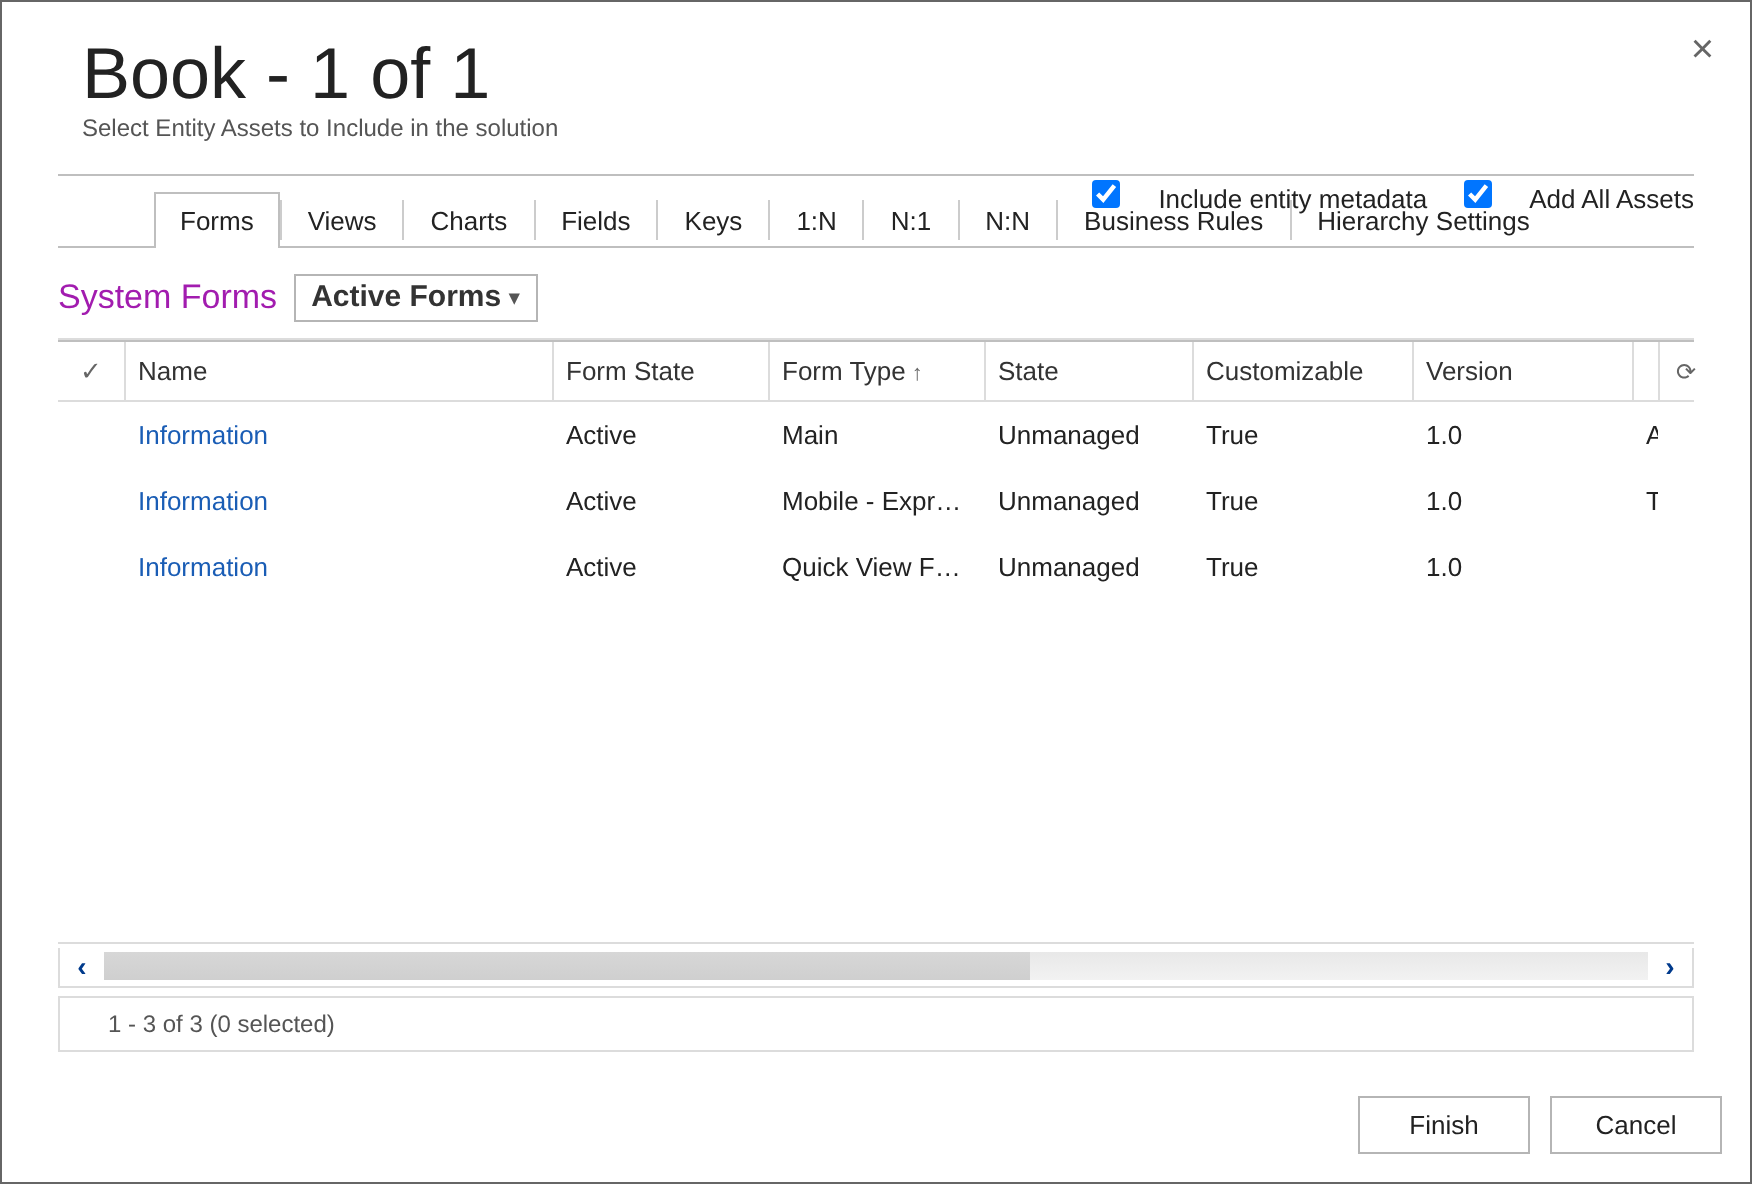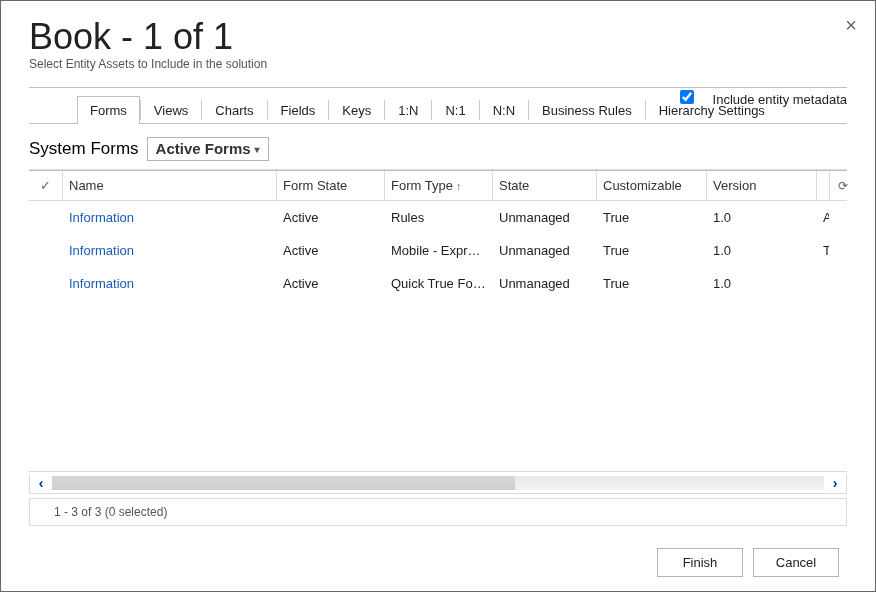--- a/index.html
+++ b/index.html
@@ -4,35 +4,35 @@
 <style>
   * { box-sizing: border-box; }
   html, body { margin:0; padding:0; }
   body { background:#7a7a7a; font-family:"Segoe UI",Arial,sans-serif; font-size:13px; color:#222; }
   .window {
     width:876px; height:592px;
     background:#fff; border:1px solid #666; position:relative; overflow:hidden;
     margin:0 auto;
   }
   .close-x { position:absolute; top:14px; right:18px; font-size:20px; color:#666; cursor:pointer; line-height:1;}
-  .header { padding:16px 28px 4px 28px; }
+  .header { padding:16px 28px 4px 40px; }
   .title { font-size:36px; font-weight:300; color:#222; margin:0; line-height:1.1;}
   .subtitle { font-size:12px; color:#555; margin-top:0;}
   .meta-row { position:absolute; top:86px; right:28px; display:flex; gap:14px; align-items:center; font-size:13px;}
   .meta-row label { display:flex; align-items:flex-end; gap:16px; cursor:pointer;}
   .meta-row input { width:14px; height:14px;}
   .hr-top { margin:12px 28px 8px 28px; border:none; border-top:1px solid #bfbfbf;}
   .tabs { display:flex; margin:0 28px; font-size:13px;padding-left:48px; }
   .tabs .tab { padding:6px 12px; border:1px solid transparent; border-bottom:none; color:#222; cursor:pointer; background:transparent;}
   .tabs .sep { width:1px; background:#ccc; margin:4px 0;}
   .tabs .tab.active { border-color:#bfbfbf; background:#fff; position:relative; z-index:2;}
   .tab-underline { margin:0 28px; border-top:1px solid #bfbfbf; position:relative; top:-1px;}
 
   .view-bar { margin:12px 28px 8px 28px; display:flex; align-items:center; gap:8px; color:#444;}
-  .view-bar .vb-title { font-size:17px; color:#000000;}
+  .view-bar .vb-title { font-size:17px; color:#a21caf;}
   .view-bar .vb-btn { font-size:15px; font-weight:600; border:1px solid #b5b5b5; background:#fff; padding:2px 8px 3px 8px; cursor:pointer; display:inline-flex; align-items:center; gap:4px; color:#333;}
   .vb-caret { font-size:10px; color:#555; position:relative; top:1px;}
 
   .grid-outer { margin:0 28px; border:1px solid #dcdcdc; border-left:none; border-right:none; }
   .grid-head { display:flex; border-top:1px solid #bfbfbf; border-bottom:1px solid #dcdcdc; background:#fff; font-size:13px; color:#333;}
   .grid-head > div, .grid-row > div { padding:7px 6px; white-space:nowrap; overflow:hidden; text-overflow:ellipsis; }
   .grid-head > div { border-right:1px solid #dcdcdc;}
   .grid-head > div:last-child { border-right:none;}
   .col-check { width:34px; flex:0 0 34px; text-align:center;}
   .col-name { flex:0 0 214px;}
@@ -53,38 +53,42 @@
   .grid-row > div { padding:9px 6px;}
 
   .scroller { display:flex; align-items:center; margin:2px 28px 0 28px; border:1px solid #dcdcdc; border-top:none; height:20px;}
   .scroller .arrow { width:22px; text-align:center; color:#003a8c; font-size:14px; cursor:pointer; user-select:none; font-weight:bold;}
   .scroller .arrow:last-child { color:#003a8c;}
   .scroller .track { flex:1; height:14px; background:linear-gradient(#e8e8e8,#f2f2f2);}
   .scroller .thumb{ height:14px; width:60%; background:linear-gradient(#d7d7d7,#cfcfcf);}
 
   .status { margin:4px 28px; padding:6px 24px; border:1px solid #dcdcdc; font-size:12px; color:#555; background:#fff;}
 
-  .footer { position:absolute; left:0; right:0; bottom:0; padding:14px 36px; display:flex; justify-content:flex-end; gap:10px; background:#fff;}
+  .footer { position:absolute; left:0; right:0; bottom:0; padding:14px 14px; display:flex; justify-content:flex-end; gap:10px; background:#fff;}
   .footer button { min-width:86px; padding:6px 14px; border:1px solid #b5b5b5; background:#fff; cursor:pointer; font-size:13px; color:#222;}
 </style>
 </head>
 <body>
 
 <div class="window">
   <span class="close-x">×</span>
 
   <div class="header">
     <h1 class="title">Book - 1 of 1</h1>
     <div class="subtitle">Select Entity Assets to Include in the solution</div>
   </div>
 
   <div class="meta-row">
     <label>
       <input type="checkbox" id="cb-meta" checked="" style="">
       <span>Include entity metadata</span>
+    </label>
+    <label>
+      <input type="checkbox" id="cb-all" checked="" style="">
+      <span>Add All Assets</span>
     </label>
   </div>
 
   <hr class="hr-top">
 
   <div class="tabs" id="tabs">
       <div class="tab active">Forms</div>
       <div class="sep"></div>
       <div class="tab">Views</div>
       <div class="sep"></div>
@@ -124,21 +128,21 @@
       <div class="col-cust"><span>Customizable</span></div>
       <div class="col-ver"><span>Version</span></div>
       <div class="col-desc"></div>
       <div class="col-refresh"><span class="refresh-icon">⟳</span></div>
     </div>
     <div class="grid-body" id="grid-body">
         <div class="grid-row">
           <div class="col-check"></div>
           <div class="col-name"><a>Information</a></div>
           <div class="col-state">Active</div>
-          <div class="col-type">Rules</div>
+          <div class="col-type">Main</div>
           <div class="col-state2">Unmanaged</div>
           <div class="col-cust">True</div>
           <div class="col-ver">1.0</div>
           <div class="col-desc">A fo</div>
           <div class="col-refresh"></div>
         </div>
         <div class="grid-row">
           <div class="col-check"></div>
           <div class="col-name"><a>Information</a></div>
           <div class="col-state">Active</div>
@@ -146,21 +150,21 @@
           <div class="col-state2">Unmanaged</div>
           <div class="col-cust">True</div>
           <div class="col-ver">1.0</div>
           <div class="col-desc">This</div>
           <div class="col-refresh"></div>
         </div>
         <div class="grid-row">
           <div class="col-check"></div>
           <div class="col-name"><a>Information</a></div>
           <div class="col-state">Active</div>
-          <div class="col-type">Quick True Form</div>
+          <div class="col-type">Quick View Form</div>
           <div class="col-state2">Unmanaged</div>
           <div class="col-cust">True</div>
           <div class="col-ver">1.0</div>
           <div class="col-desc"></div>
           <div class="col-refresh"></div>
         </div>
       </div>
   </div>
 
   <div class="scroller">

